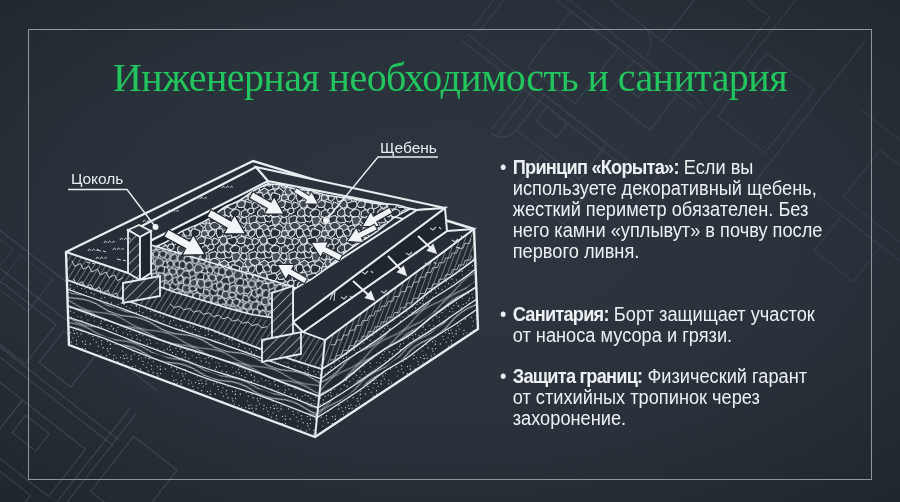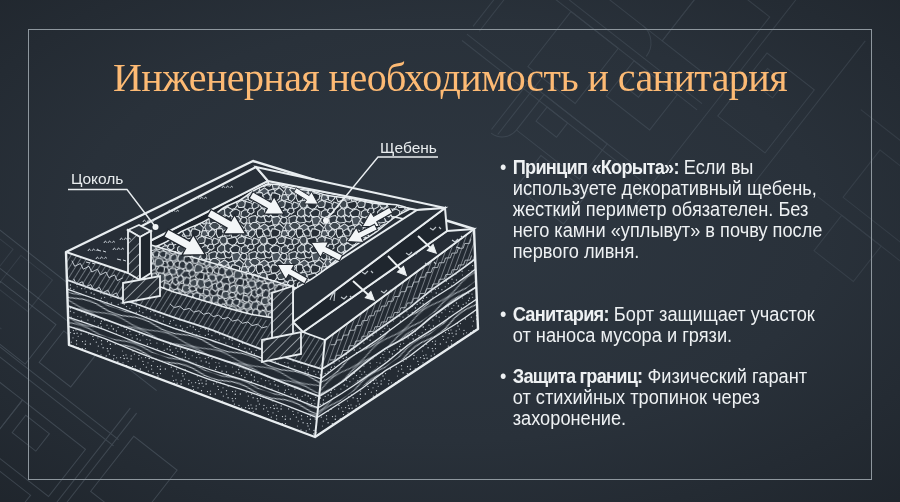--- a/index.html
+++ b/index.html
@@ -1,21 +1,21 @@
 <!DOCTYPE html>
 <html><head>
 <meta charset="utf-8">
 <style>
   html,body{margin:0;padding:0;background:#222;}
   #card{position:relative;width:900px;height:502px;overflow:hidden;
         background:#2a323b;font-family:"Liberation Sans",sans-serif;}
   #bgsvg{position:absolute;left:0;top:0;}
   .title{position:absolute;left:0;top:58px;width:900px;text-align:center;
          font-family:"Liberation Serif",serif;font-size:40px;font-weight:400;line-height:40px;
-         color:#fdba74;letter-spacing:-0.57px;white-space:nowrap;}
+         color:#22c55e;letter-spacing:-0.57px;white-space:nowrap;}
   .bullets{position:absolute;left:500px;top:156.8px;width:400px;
            font-size:20px;line-height:21px;color:#eef1f3;
            transform:scaleX(0.9105);transform-origin:0 0;}
   .bullet{position:relative;padding-left:14px;white-space:nowrap;}
   .bullet .dot{position:absolute;left:0;top:0;font-size:20px;}
   .bullet b{font-weight:700;letter-spacing:-0.85px;}
   .b2{margin-top:42.2px;}
   .b3{margin-top:19.8px;}
 </style>
 </head>

